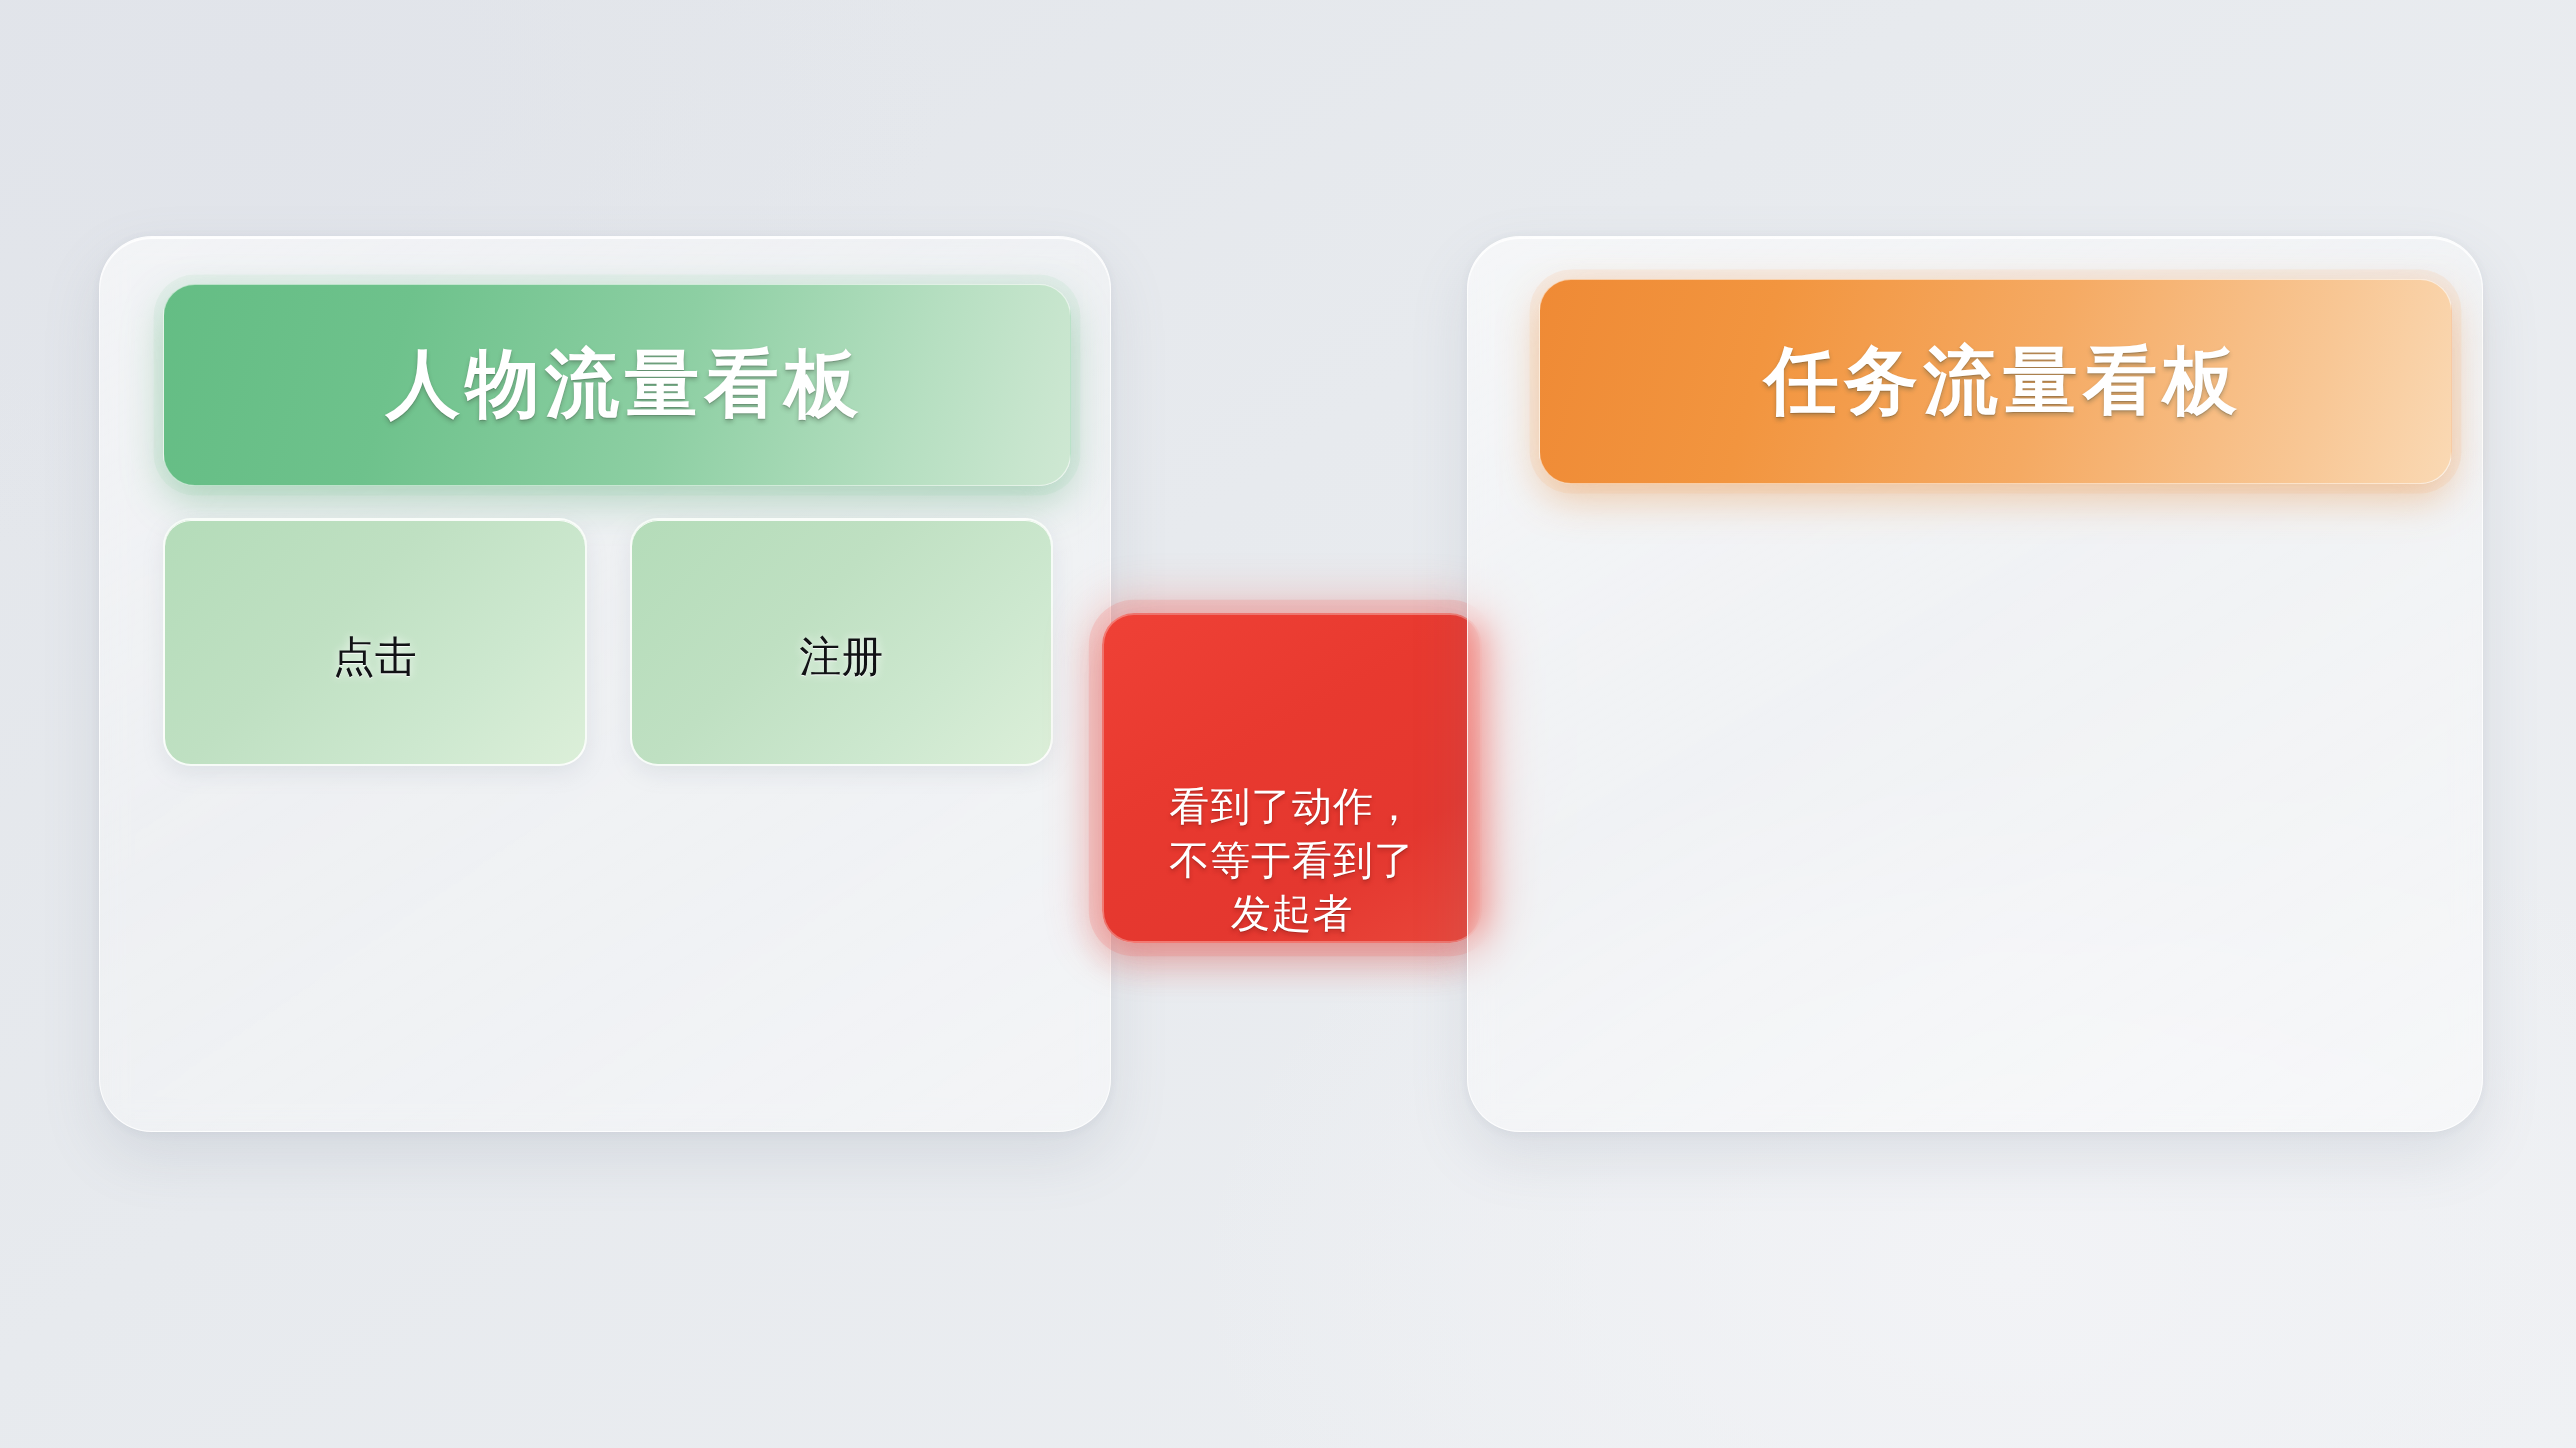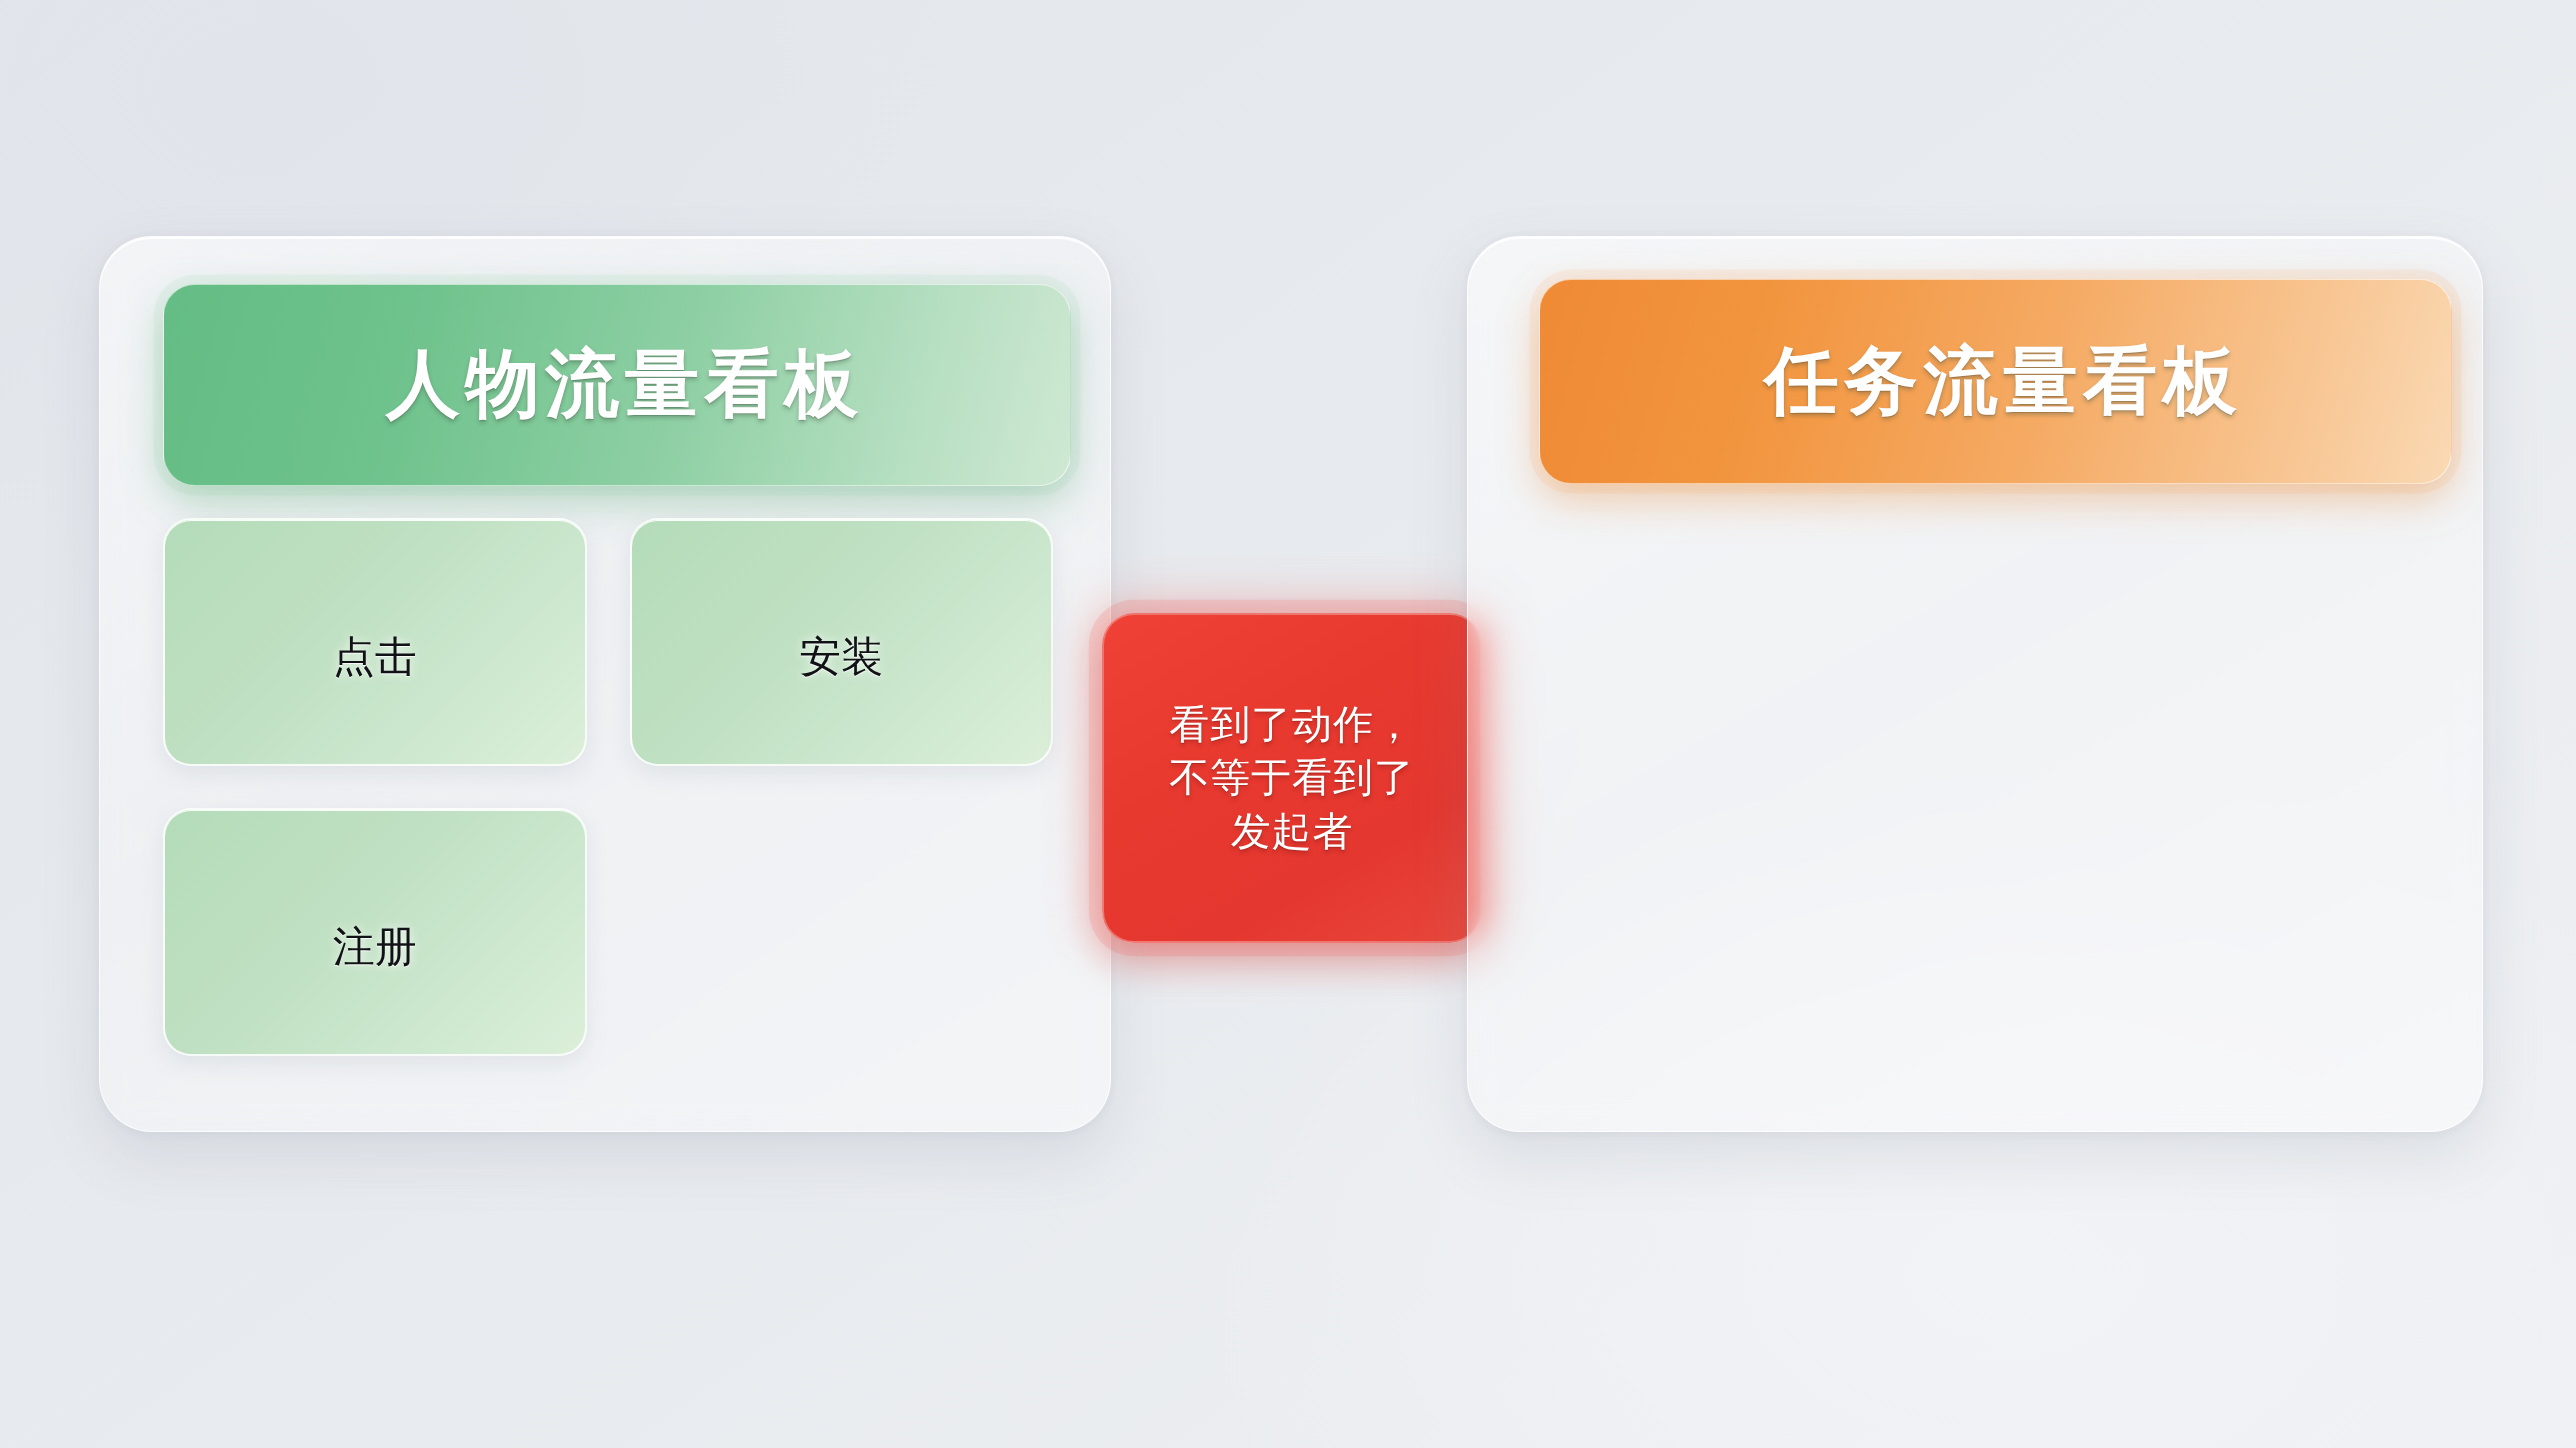--- a/index.html
+++ b/index.html
@@ -91,21 +91,21 @@
   
   #callout{
     position:absolute;left:1102px;top:613px;width:376px;height:326px;
     border-radius:32px;
     background:linear-gradient(150deg,#ef4136 0%,#e8392f 40%,#e4372f 72%,#e9473b 100%);
     border:2.8px solid rgba(255,255,255,0.30);
     box-shadow:
        0 0 0 13.2px rgba(240,90,80,0.16),
        0 0 43px 15px rgba(238,80,70,0.26),
        0 17px 38px rgba(190,50,45,0.30);
-    display:flex;align-items:center;justify-content:center;
+    display:flex;align-items:flex-end;justify-content:center;
   }
   #callout .lines{
     text-align:center;color:#ffffff;font-size:40px;line-height:1.34;
     font-weight:normal;letter-spacing:0.9px;
     text-shadow:0 2.8px 4.7px rgba(130,25,20,0.40), 0 0.9px 0.9px rgba(0,0,0,0.2);
   }
   #callout .lines div{white-space:nowrap;}
 </style>
 </head>
 <body>
@@ -114,23 +114,20 @@
 
   <div class="panel" id="panel-left">
 
     <div class="header-card" id="header-green">
       <span class="htext">人物流量看板</span>
     </div>
 
     <div class="grid" id="grid-left">
       <div class="cell green">
         <span class="ctext">点击</span>
-      </div>
-      <div class="cell green">
-        <span class="ctext">安装</span>
       </div>
       <div class="cell green">
         <span class="ctext">注册</span>
       </div>
     </div>
 
   </div>
 
   <div id="callout">
     <div class="lines">

